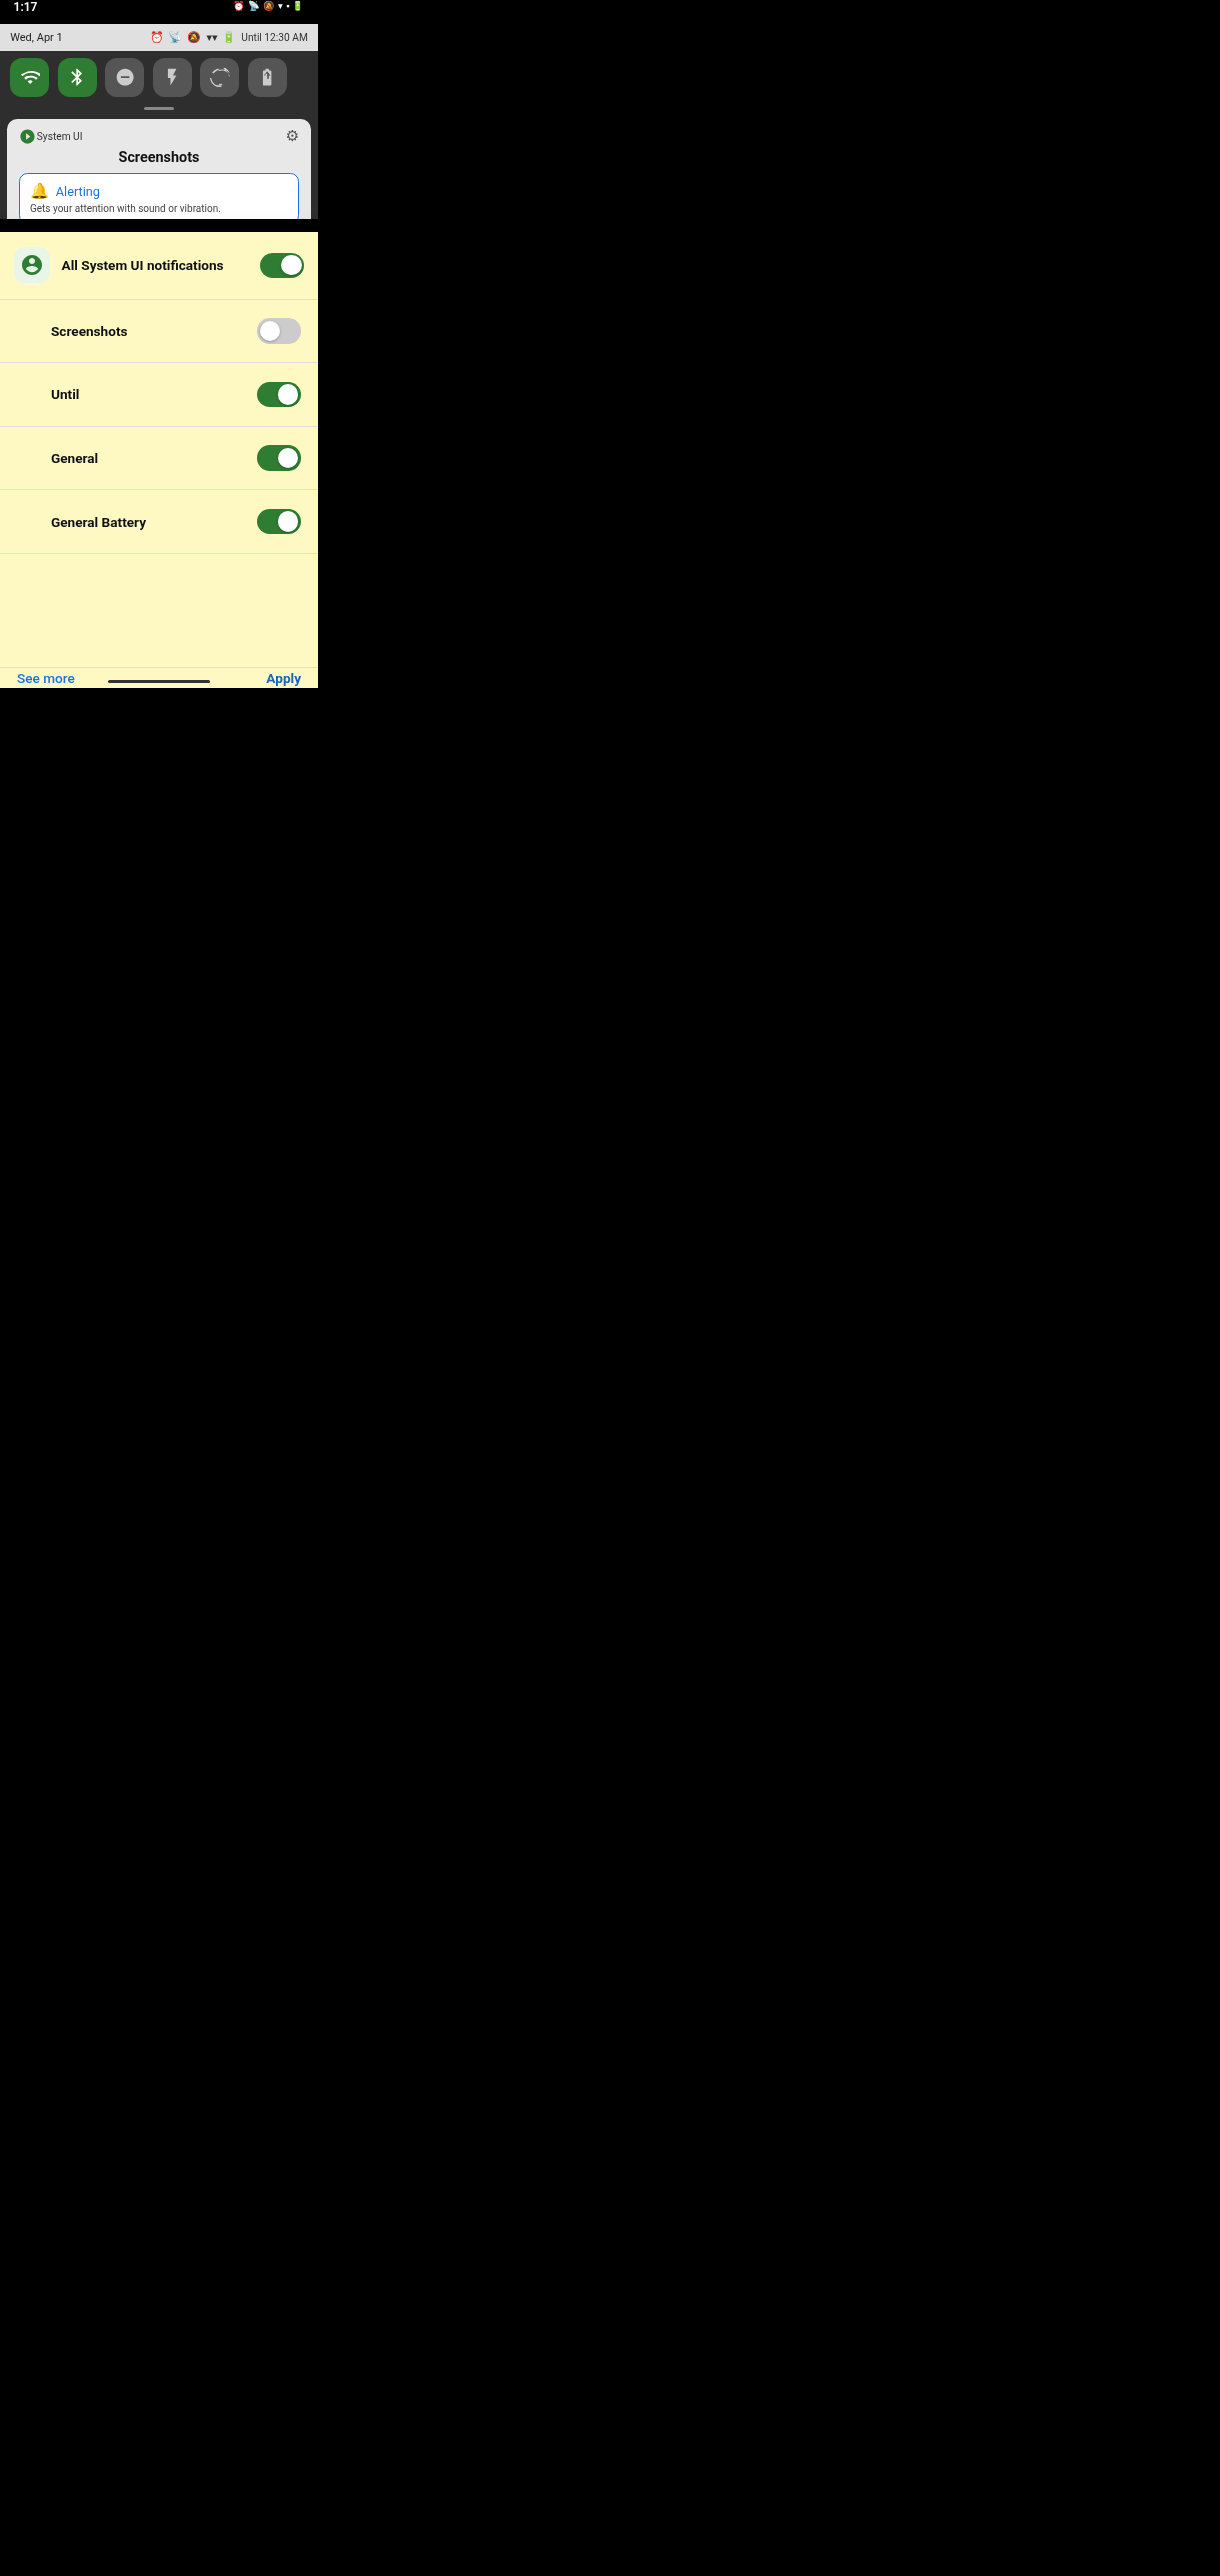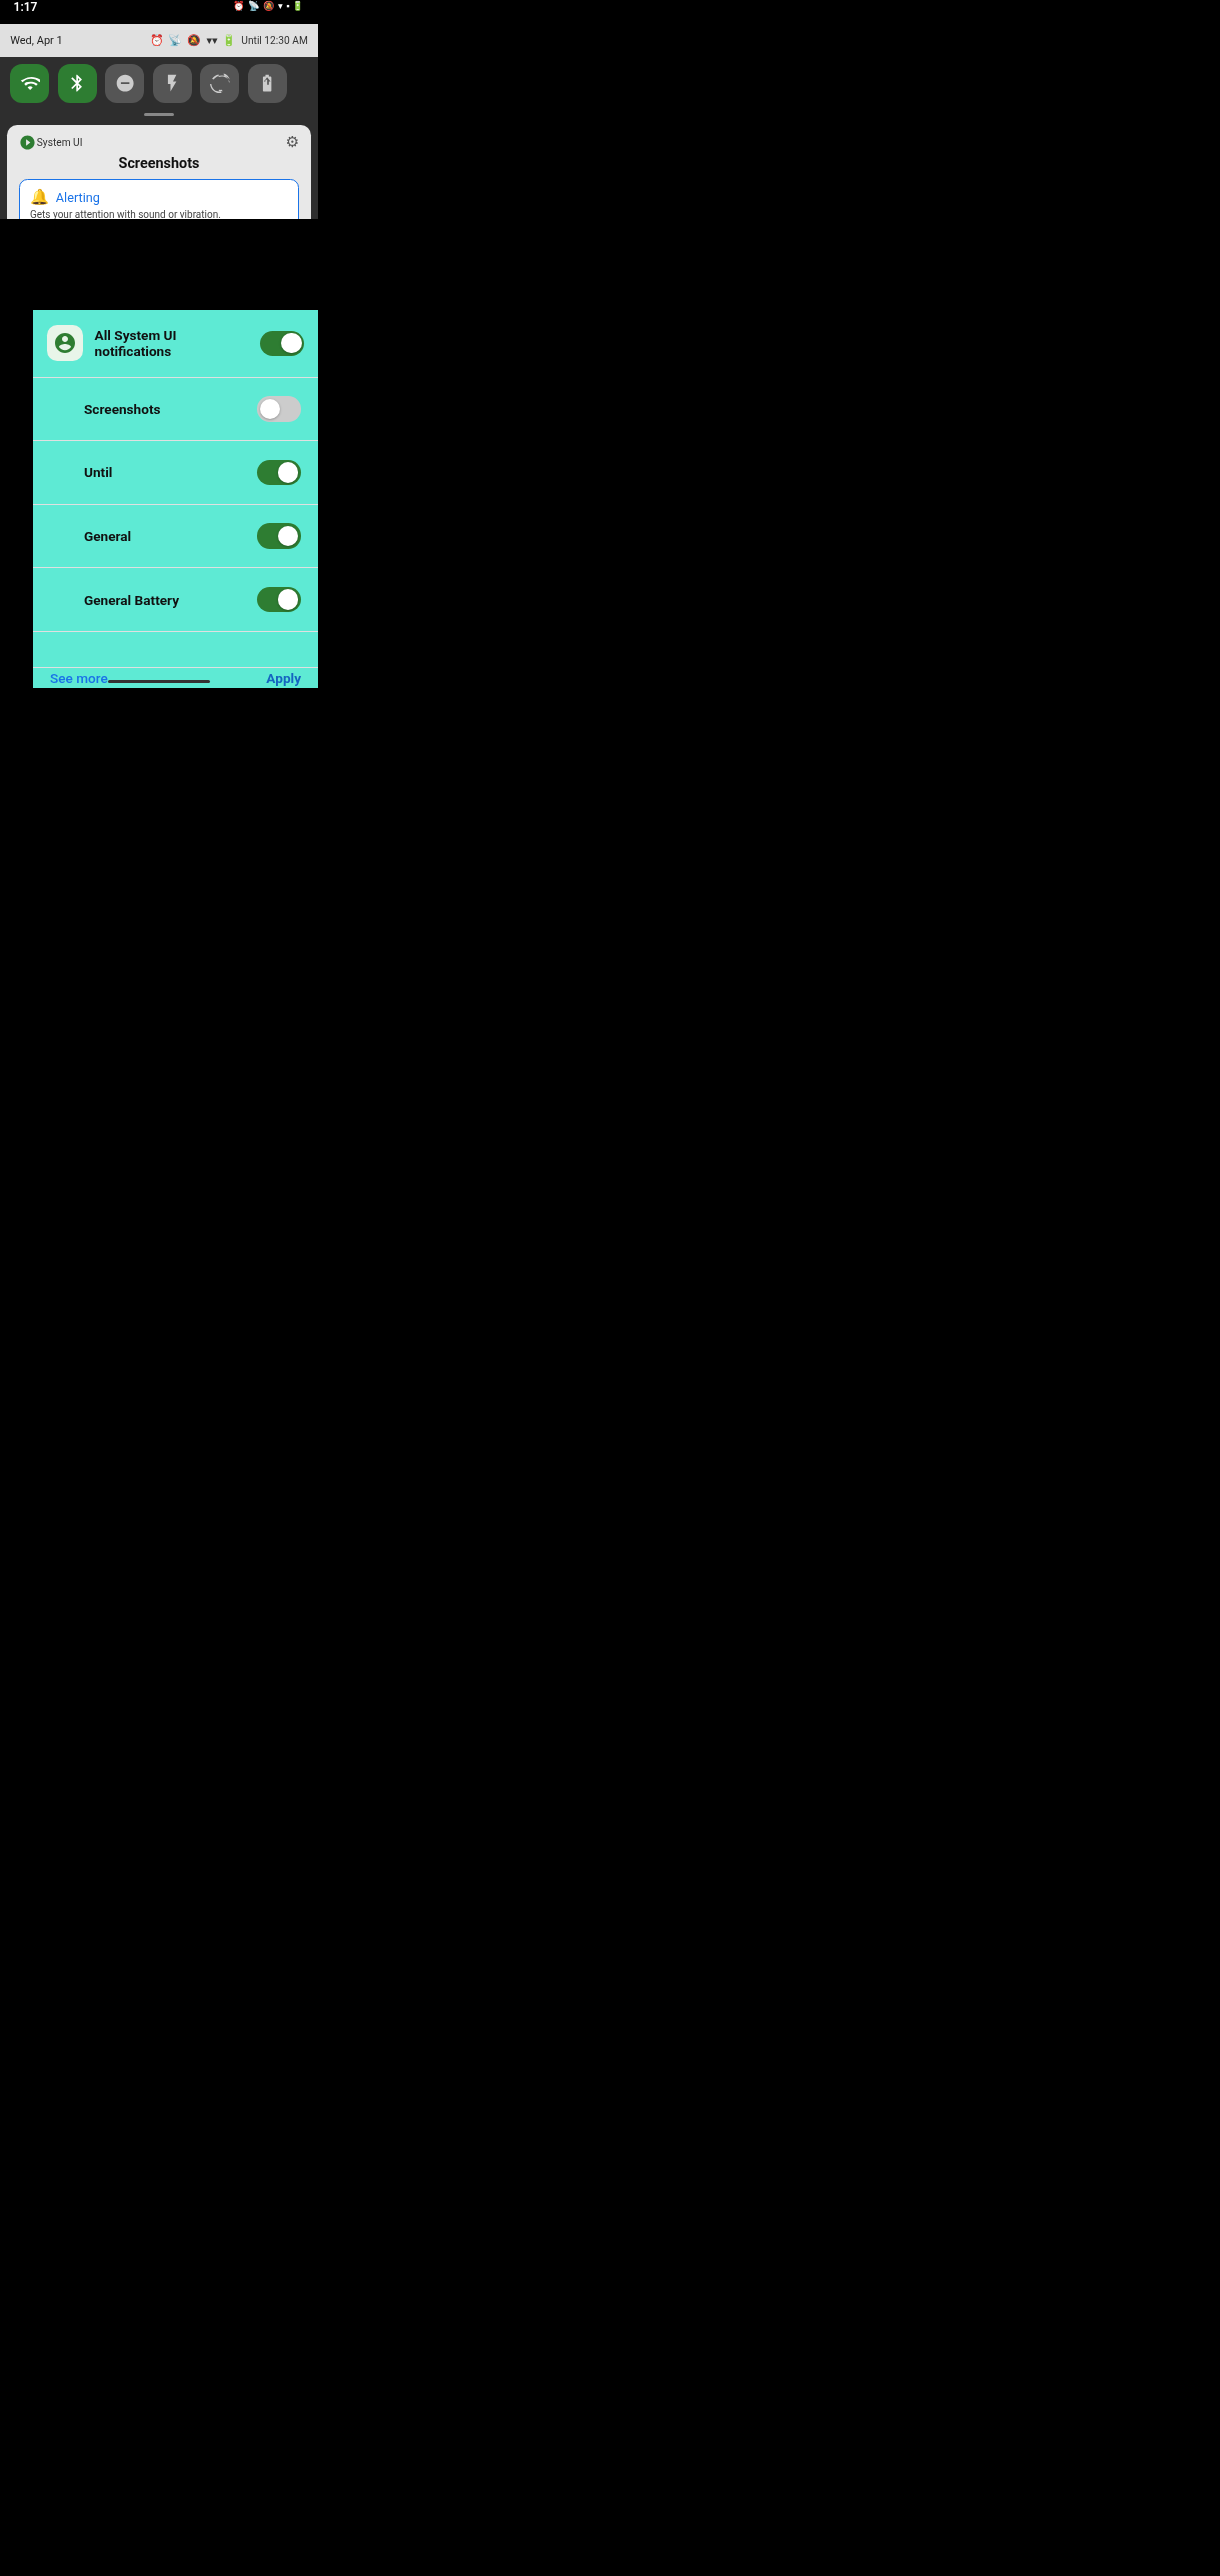--- a/index.html
+++ b/index.html
@@ -40,21 +40,21 @@
     .notification-panel {
       background: rgba(50,50,50,0.92);
       height: 195px;
       position: relative;
       overflow: hidden;
     }
 
     
     .quick-settings-bar {
       background: #e0e0e0;
-      height: 33px;
+      height: 27px;
       display: flex;
       align-items: center;
       justify-content: space-between;
       padding: 0 10.2px;
     }
     .qs-date {
       font-size: 11px;
       color: #222;
       font-weight: 400;
     }
@@ -175,27 +175,26 @@
       font-size: 10px;
       color: #444;
     }
 
     
     .bottom-sheet {
       position: absolute;
       bottom: 0;
       left: 0;
       right: 0;
-      background: #5eead4;
+      background: #fef9c3;
       border-radius: 0;
-      height: 378px;
+      height: 456px;
       display: flex;
       flex-direction: column;
       box-shadow: 0 -3.4px 17px rgba(0,0,0,0.18);
-      margin-left: 33px;
     }
 
     
     .all-system-row {
       display: flex;
       align-items: center;
       padding: 15.3px 13.6px;
       border-bottom: 0.8px solid #e0e0e0;
       gap: 12px;
     }

